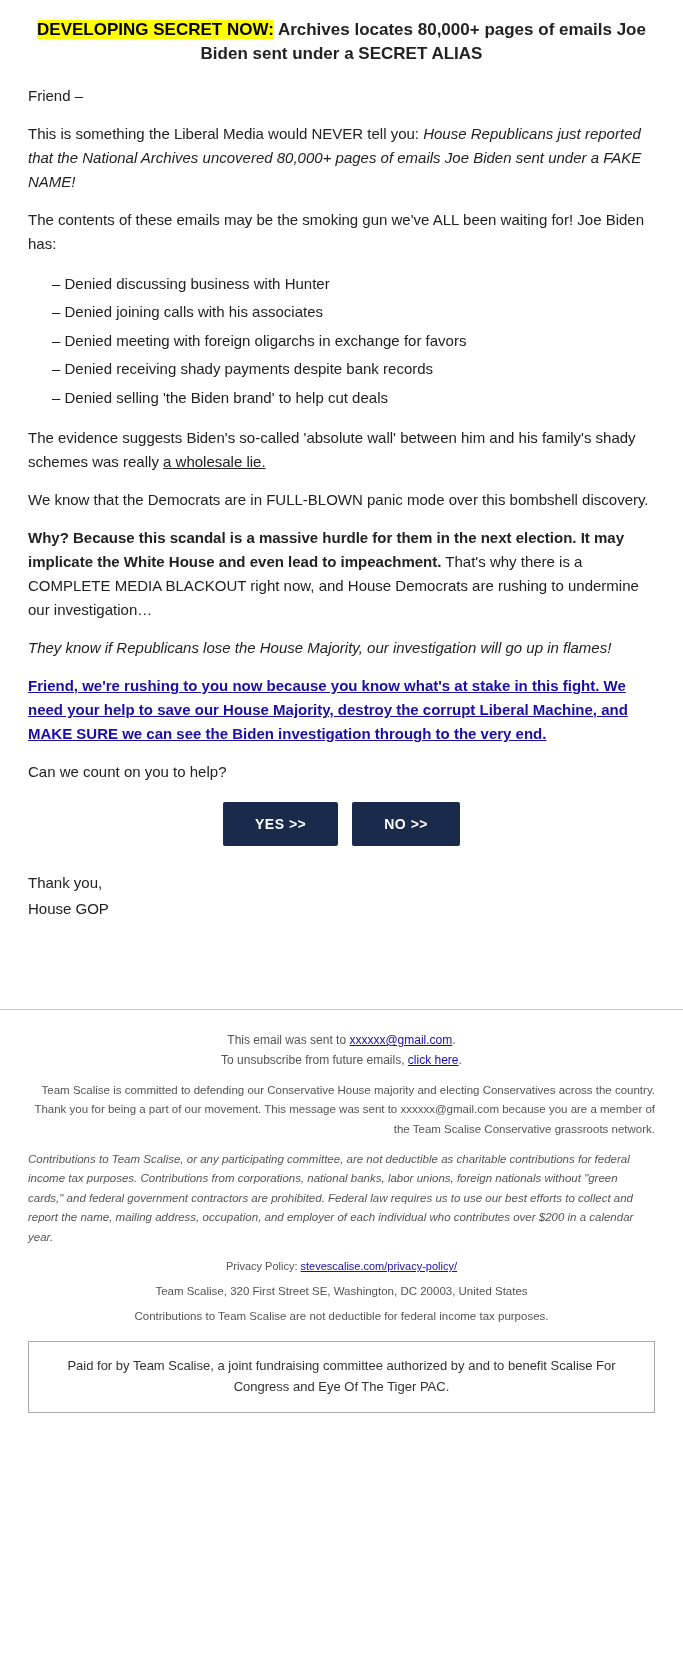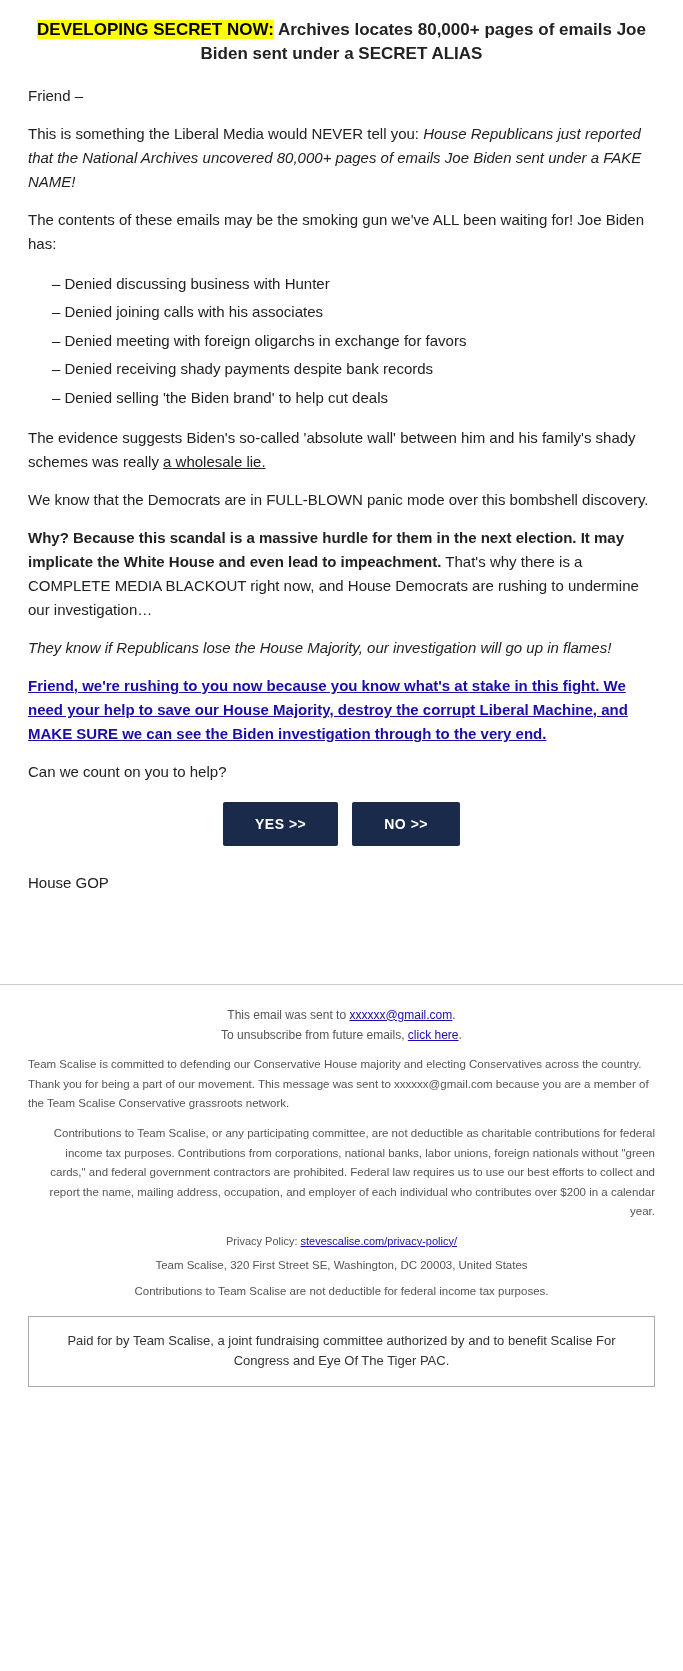--- a/index.html
+++ b/index.html
@@ -117,29 +117,30 @@
       line-height: 1.7;
     }
     .footer-center a {
       color: #1a0dab;
       text-decoration: underline;
     }
     .footer-team {
       margin-bottom: 10px;
       font-size: 11.5px;
       color: #555;
+      text-align: right;
+      line-height: 1.7;
+    }
+    .footer-contributions {
+      font-size: 11.5px;
+      color: #555;
       text-align: left;
-      line-height: 1.7;
-    }
-    .footer-contributions {
-      font-size: 11.5px;
-      color: #555;
-      text-align: right;
       margin-bottom: 10px;
       line-height: 1.7;
+      font-style: italic;
     }
     .footer-privacy {
       font-size: 11px;
       color: #555;
       text-align: center;
       margin-bottom: 6px;
       line-height: 1.7;
     }
     .footer-privacy a {
       color: #1a0dab;
@@ -209,20 +210,21 @@
   <a class="cta-link" href="#">Friend, we're rushing to you now because you know what's at stake in this fight. We need your help to save our House Majority, destroy the corrupt Liberal Machine, and MAKE SURE we can see the Biden investigation through to the very end.</a>
 
   <div class="count-on-you">Can we count on you to help?</div>
 
   <div class="button-row">
     <button class="btn-yes">YES &gt;&gt;</button>
     <button class="btn-no">NO &gt;&gt;</button>
   </div>
 
   <div class="sign-off">
+    <div>Thank you,</div>
     <div>House GOP</div>
   </div>
 </div>
 
 <div class="footer">
   <div class="footer-center">
     <span>This email was sent to </span><a href="#">xxxxxx@gmail.com</a><span>.</span><br>
     <span>To unsubscribe from future emails, </span><a href="#">click here</a><span>.</span>
   </div>
 

